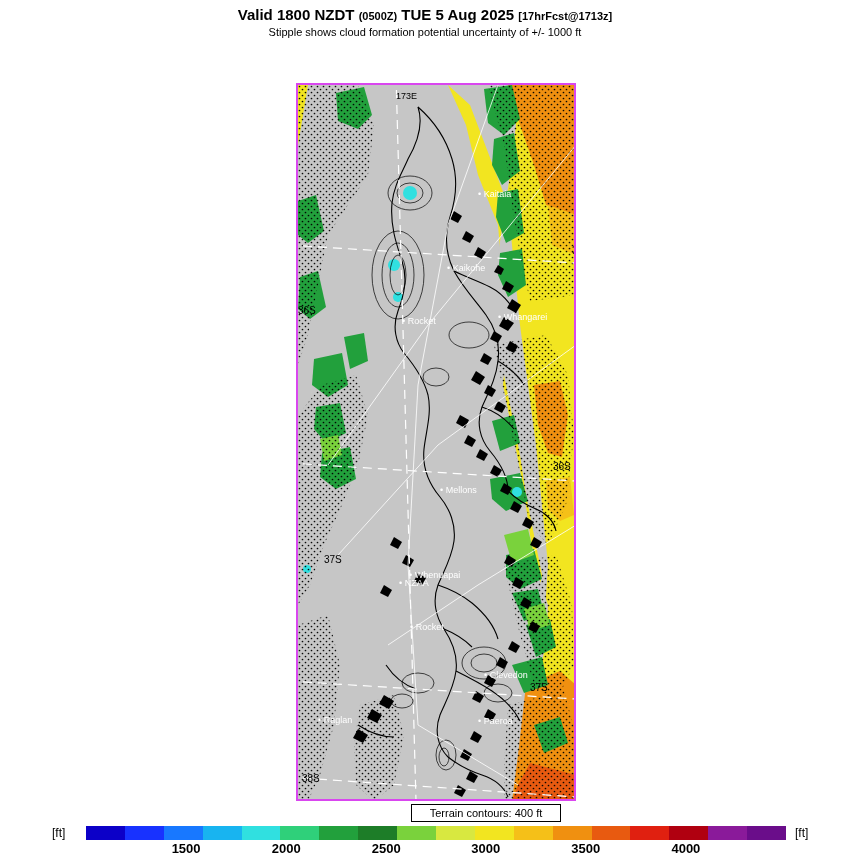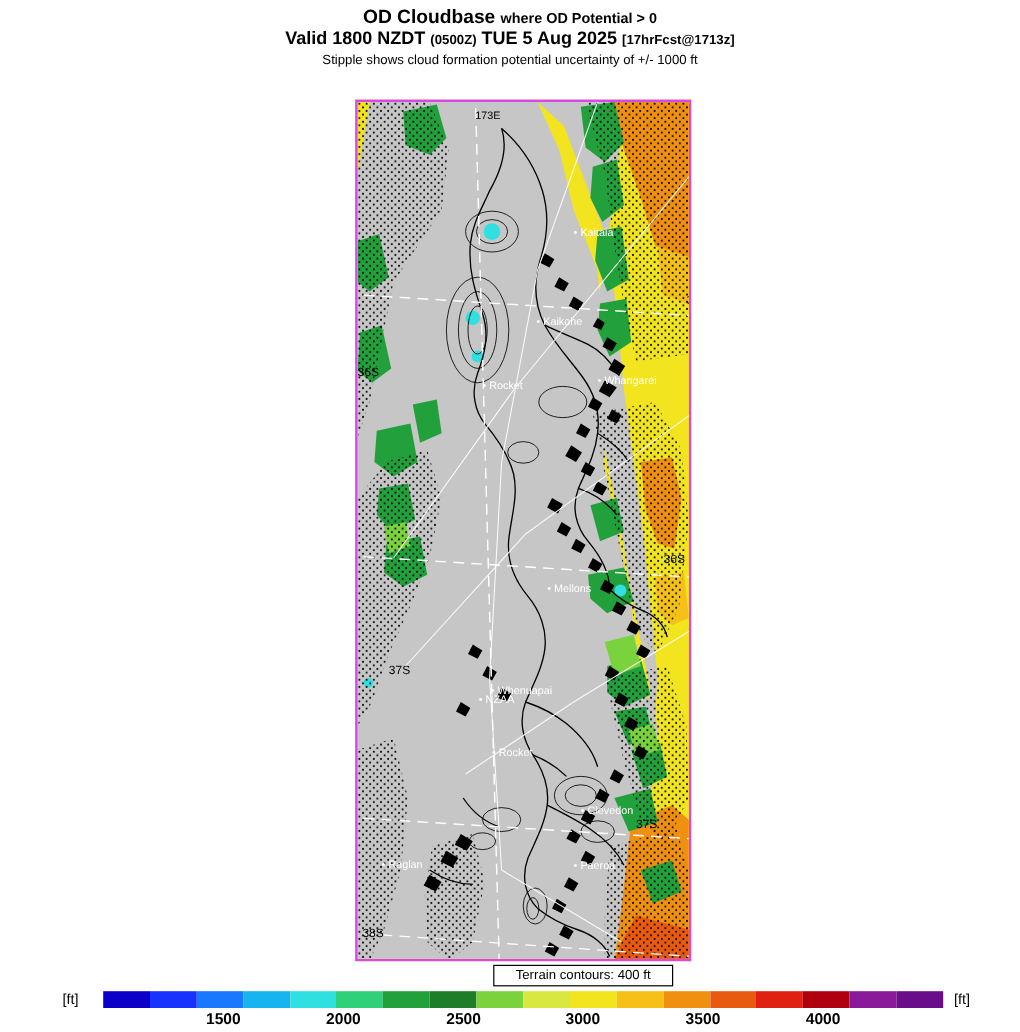--- a/index.html
+++ b/index.html
@@ -130,24 +130,20 @@
     font-size: 13px;
     font-weight: bold;
     transform: translateX(-50%);
     top: 0;
   }
 </style>
 </head>
 <body>
 
 <div id="header">
-  <div class="title-line1">
-    <span>OD Cloudbase</span>
-    <span class="sub">where OD Potential &gt; 0</span>
-  </div>
   <div class="title-line2">
     <span>Valid 1800 NZDT</span>
     <span class="small">(0500Z)</span>
     <span>TUE 5 Aug 2025</span>
     <span class="small">[17hrFcst@1713z]</span>
   </div>
   <div class="title-line3">Stipple shows cloud formation potential uncertainty of +/- 1000 ft</div>
 </div>
 
 <div id="map-frame">
@@ -334,21 +330,21 @@
   <div style="position:absolute;left:0px;top:220px;font-size:10px;color:#000;">36S</div>
   <div style="position:absolute;left:255px;top:376px;font-size:10px;color:#000;">36S</div>
   <div style="position:absolute;left:26px;top:469px;font-size:10px;color:#000;">37S</div>
   <div style="position:absolute;left:232px;top:597px;font-size:10px;color:#000;">37S</div>
   <div style="position:absolute;left:4px;top:688px;font-size:10px;color:#000;">38S</div>
 
   <div style="position:absolute;left:180px;top:104px;font-size:9px;color:#fff;white-space:nowrap;">•&nbsp;<span>Kaitaia</span></div>
   <div style="position:absolute;left:149px;top:178px;font-size:9px;color:#fff;white-space:nowrap;">•&nbsp;<span>Kaikohe</span></div>
   <div style="position:absolute;left:104px;top:231px;font-size:9px;color:#fff;white-space:nowrap;">•&nbsp;<span>Rocket</span></div>
   <div style="position:absolute;left:200px;top:227px;font-size:9px;color:#fff;white-space:nowrap;">•&nbsp;<span>Whangarei</span></div>
-  <div style="position:absolute;left:142px;top:400px;font-size:9px;color:#fff;white-space:nowrap;margin-left:16px;">•&nbsp;<span>Mellons</span></div>
+  <div style="position:absolute;left:142px;top:400px;font-size:9px;color:#fff;white-space:nowrap;">•&nbsp;<span>Mellons</span></div>
   <div style="position:absolute;left:111px;top:457px;font-size:9px;color:#fff;white-space:nowrap;margin-top:28px;">•&nbsp;<span>Whenuapai</span></div>
   <div style="position:absolute;left:101px;top:478px;font-size:9px;color:#fff;white-space:nowrap;margin-top:15px;">•&nbsp;<span>NZAA</span></div>
   <div style="position:absolute;left:112px;top:537px;font-size:9px;color:#fff;white-space:nowrap;">•&nbsp;<span>Rocket</span></div>
   <div style="position:absolute;left:186px;top:585px;font-size:9px;color:#fff;white-space:nowrap;text-align:center;">•&nbsp;<span>Clevedon</span></div>
   <div style="position:absolute;left:20px;top:630px;font-size:9px;color:#fff;white-space:nowrap;">•&nbsp;<span>Raglan</span></div>
   <div style="position:absolute;left:180px;top:631px;font-size:9px;color:#fff;white-space:nowrap;">•&nbsp;<span>Paeroa</span></div>
 </div>
 
 <div id="terrain-box">Terrain contours: 400 ft</div>
 

